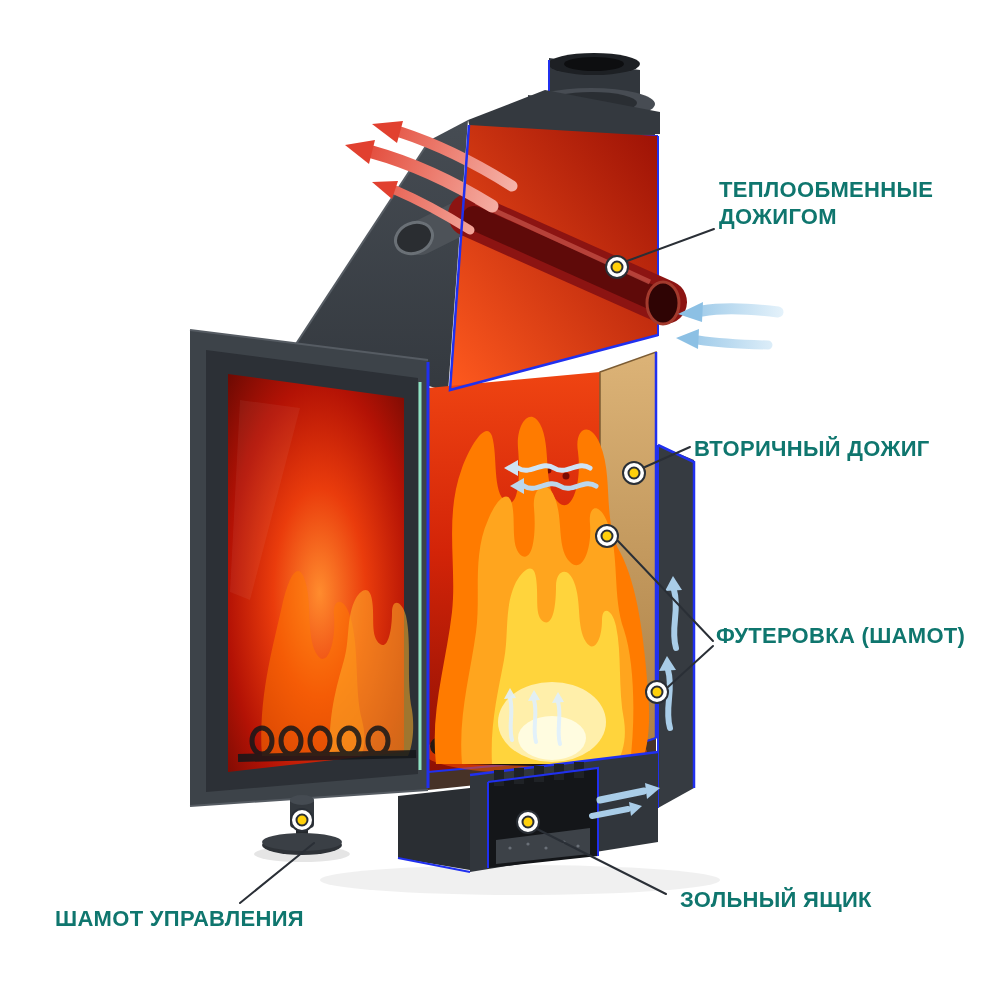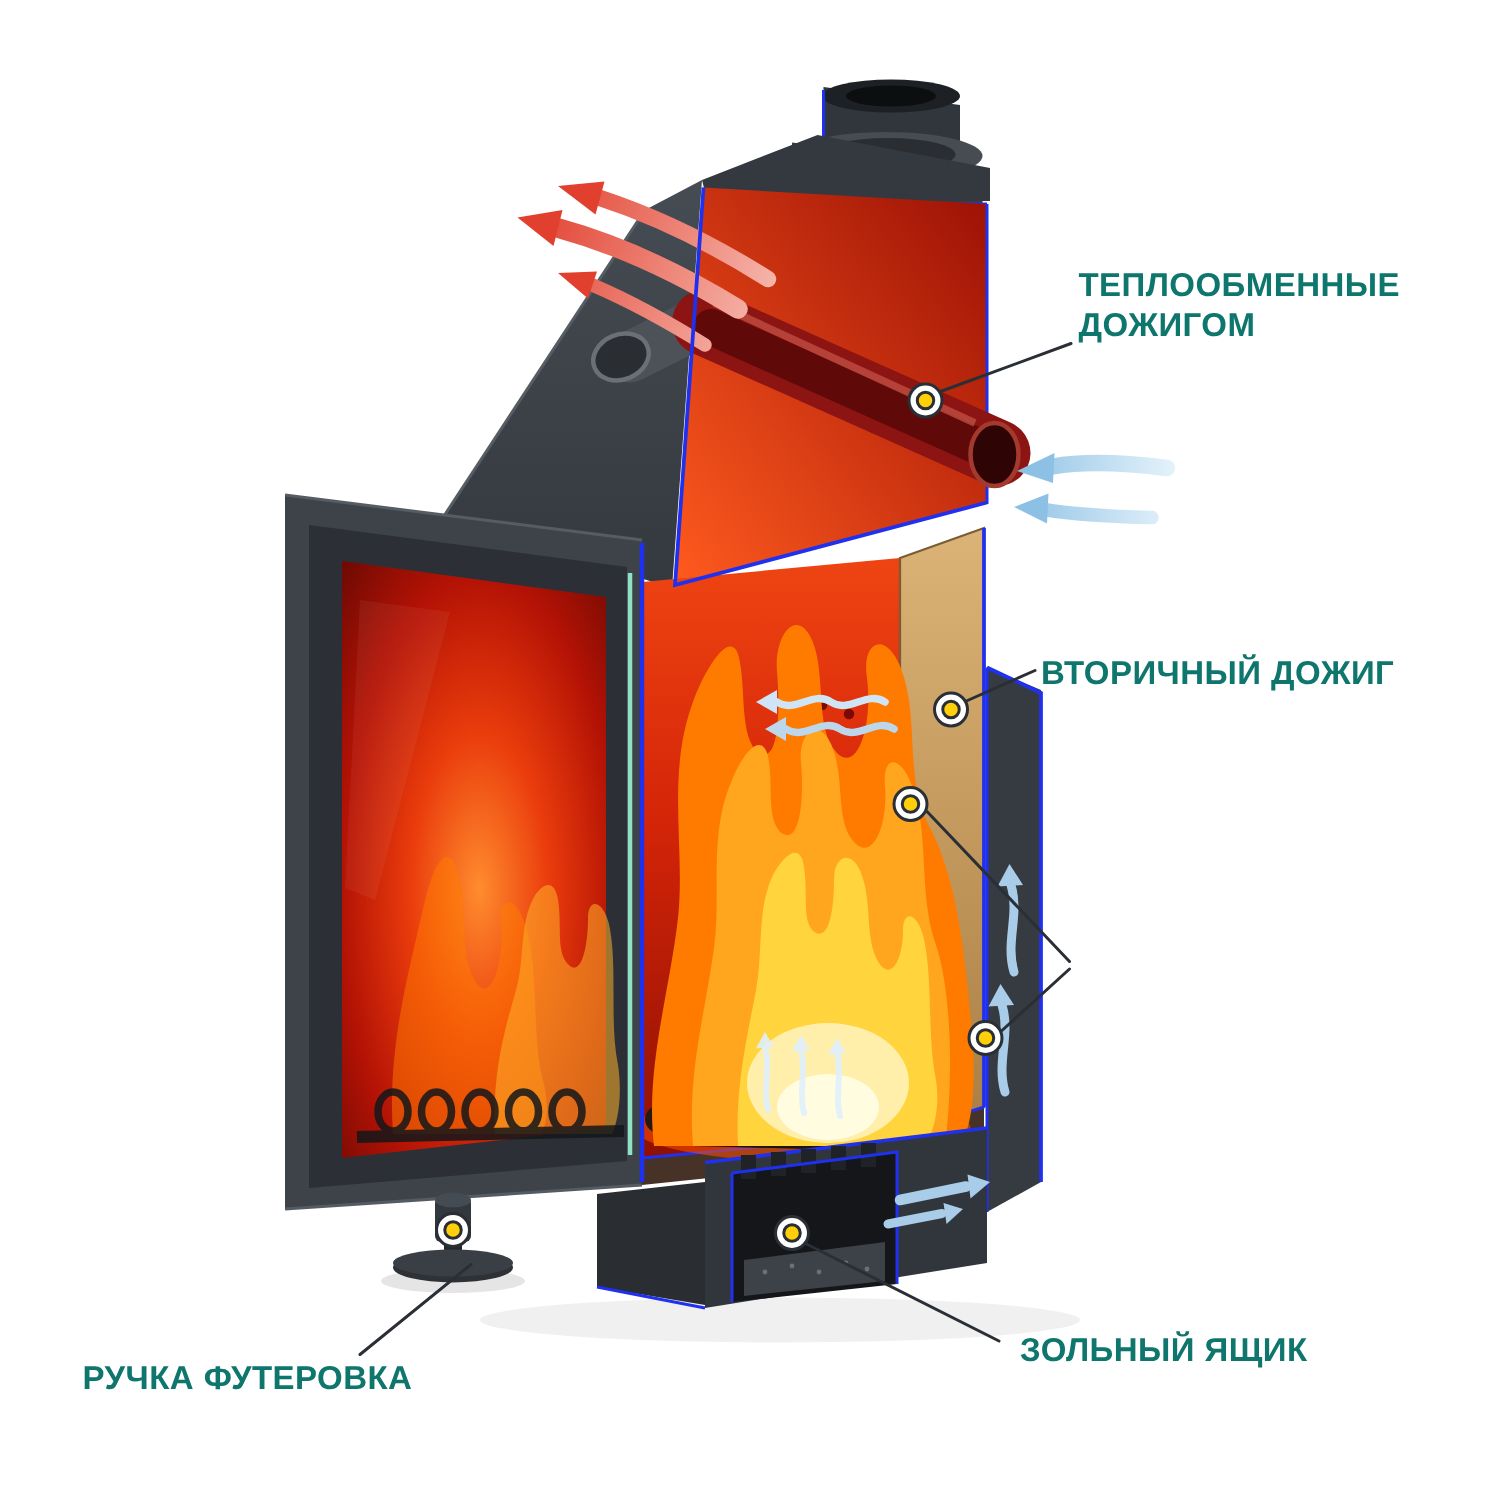--- a/index.html
+++ b/index.html
@@ -278,22 +278,25 @@
 
 <div class="callout" style="left:719px;top:176px;">
   <span>ТЕПЛООБМЕННЫЕ</span>
   <span>ДОЖИГОМ</span>
 </div>
 
 <div class="callout" style="left:694px;top:412px;margin-top:23px;">
   <span>ВТОРИЧНЫЙ ДОЖИГ</span>
 </div>
 
+<div class="callout" style="left:716px;top:622px;">
+  <span>ФУТЕРОВКА (ШАМОТ)</span>
+</div>
 
 <div class="callout" style="left:670px;top:886px;margin-left:10px;">
   <span>ЗОЛЬНЫЙ ЯЩИК</span>
 </div>
 
 <div class="callout" style="left:55px;top:905px;">
-  <span>РУЧКА ФУТЕРОВКА</span>
+  <span>ШАМОТ УПРАВЛЕНИЯ</span>
 </div>
 
 </div>
 
 </body></html>

